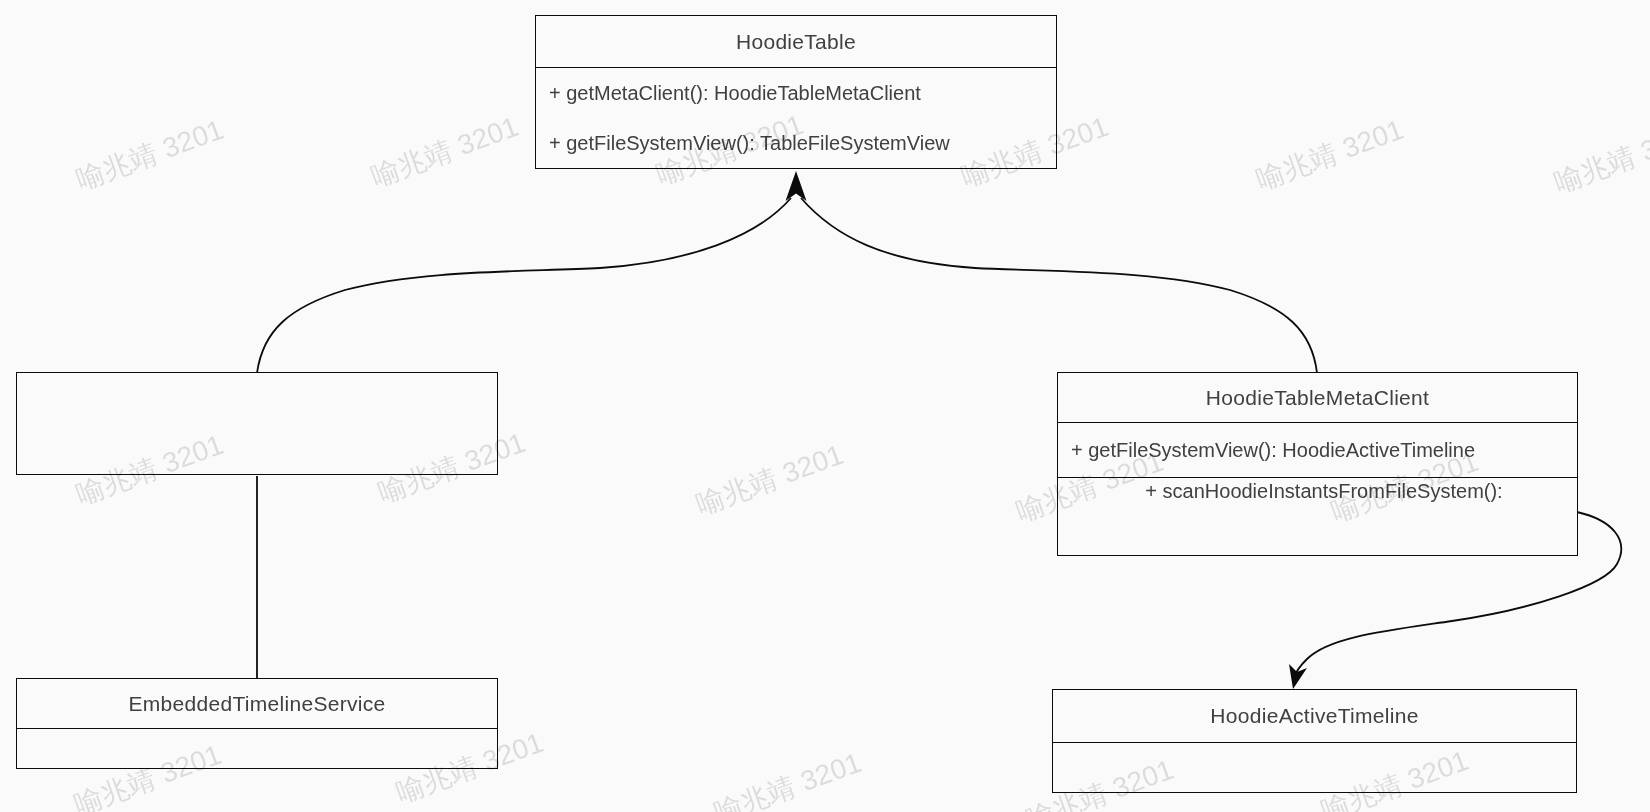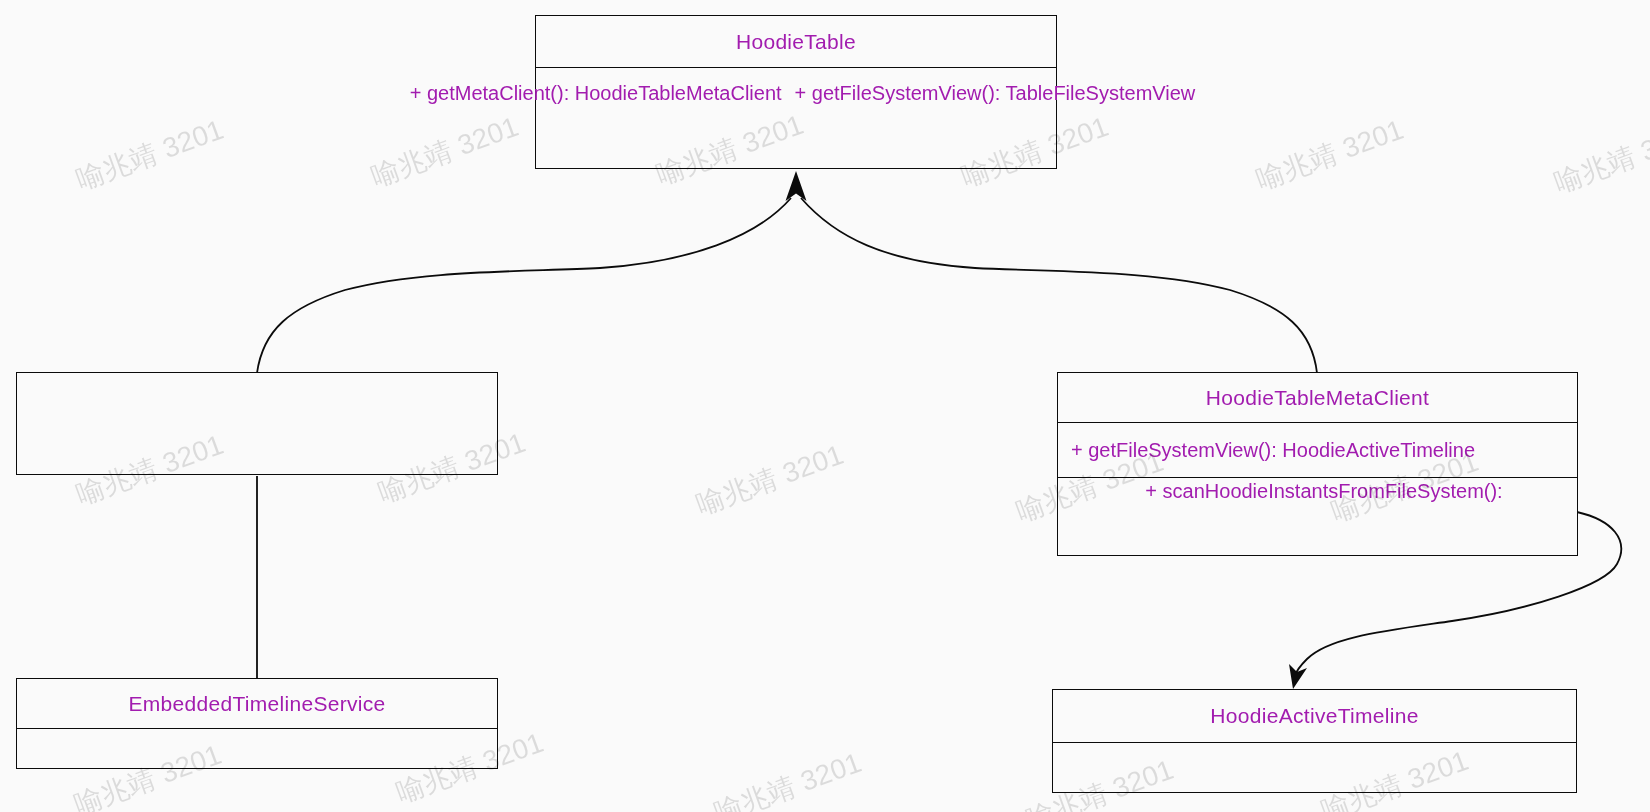--- a/index.html
+++ b/index.html
@@ -12,21 +12,21 @@
     position: relative; width: 1650px; height: 812px;
     background: #fafafa;
   }
   #edges {
     position: absolute; left: 0; top: 0; z-index: 1;
   }
   .class-box {
     position: absolute; z-index: 2; box-sizing: border-box;
     border: 1.5px solid #0b0b0b; background: #fafafa;
     display: flex; flex-direction: column;
-    color: #a21caf;
+    color: #404040;
   }
   .class-title {
     box-sizing: border-box; flex: 0 0 auto;
     display: flex; align-items: center; justify-content: center;
     font-size: 21px; letter-spacing: 0.3px;
     border-bottom: 1.5px solid #0b0b0b;
   }
   .compartment {
     box-sizing: border-box; flex: 0 0 auto;
   }
@@ -55,21 +55,21 @@
     </g>
     <g fill="#0b0b0b" stroke="none">
       <polygon points="796,171 785.5,201 796,193.5 806.5,201"></polygon>
       <polygon points="257,702 247.5,683 257,689 266.5,683"></polygon>
       <polygon points="1293,689 1307,668 1297,672 1289,664"></polygon>
     </g>
   </svg>
 
   <div class="class-box" style="left:535px; top:15px; width:522px; height:154px;">
     <div class="class-title" style="height:52px;">HoodieTable</div>
-    <div class="compartment" style="flex:1; display:flex; flex-direction:row; justify-content:center;">
+    <div class="compartment" style="flex:1; display:flex; flex-direction:column; justify-content:center;">
       <div class="method-line" style="line-height:50px;">+ getMetaClient(): HoodieTableMetaClient</div>
       <div class="method-line" style="line-height:50px;">+ getFileSystemView(): TableFileSystemView</div>
     </div>
   </div>
 
   <div class="class-box" style="left:16px; top:372px; width:482px; height:103px;">
     <div class="compartment" style="flex:1;"></div>
   </div>
 
   <div class="class-box" style="left:1057px; top:372px; width:521px; height:184px;">

